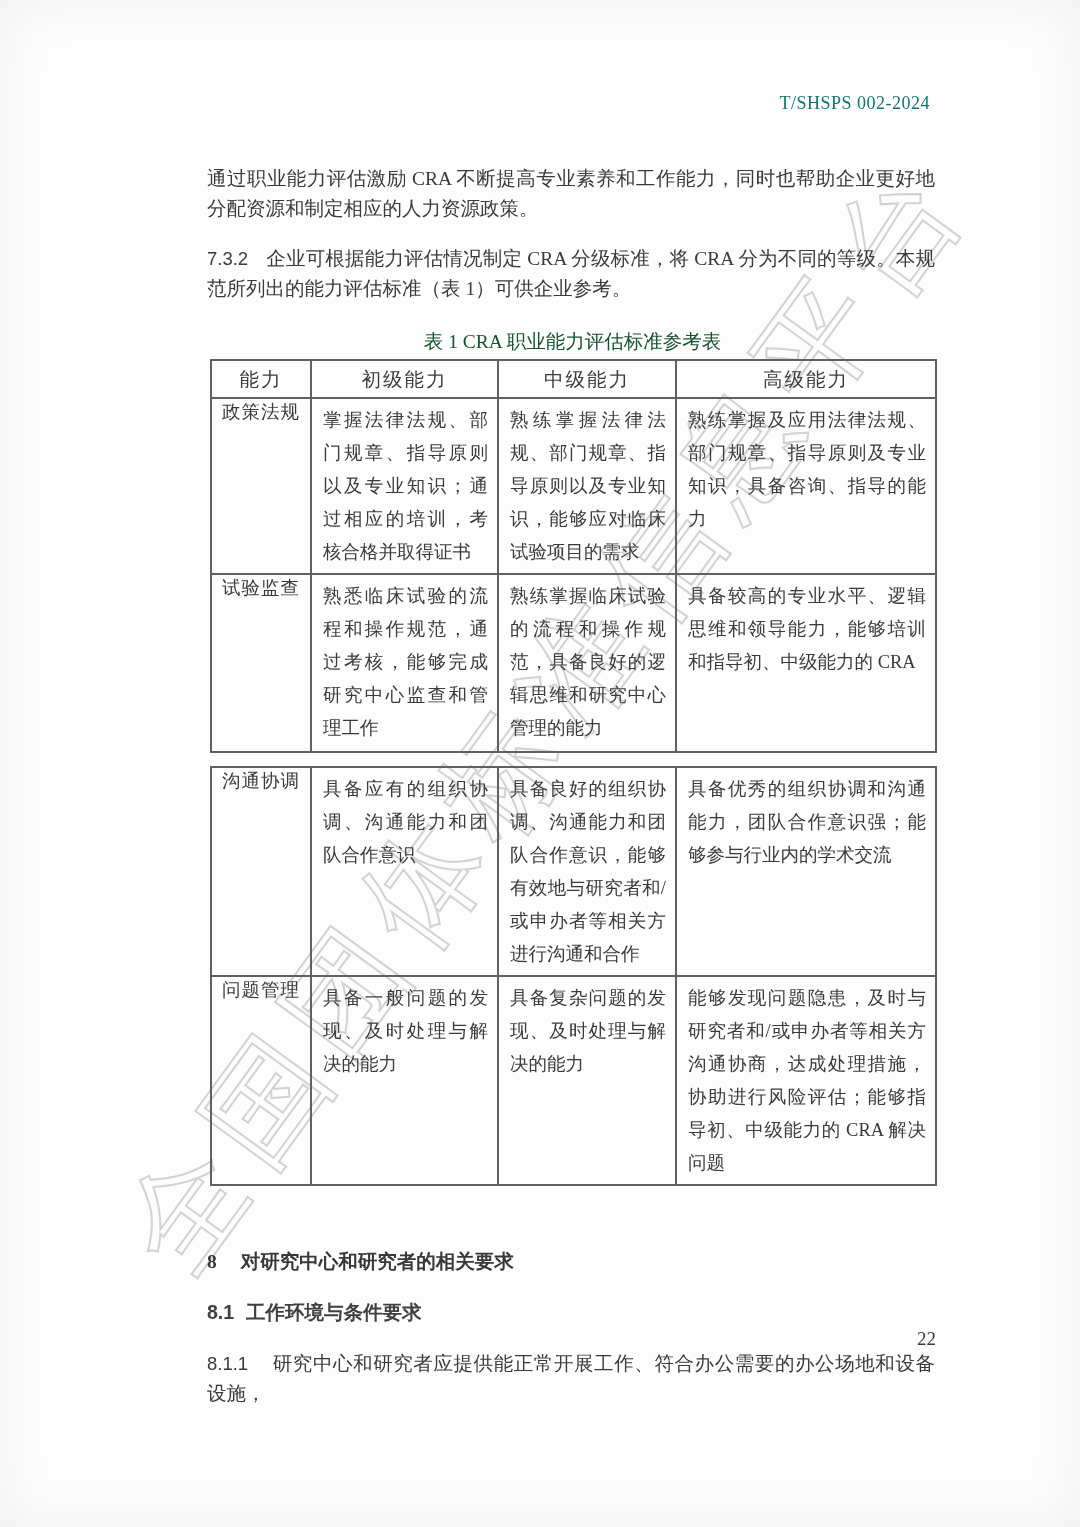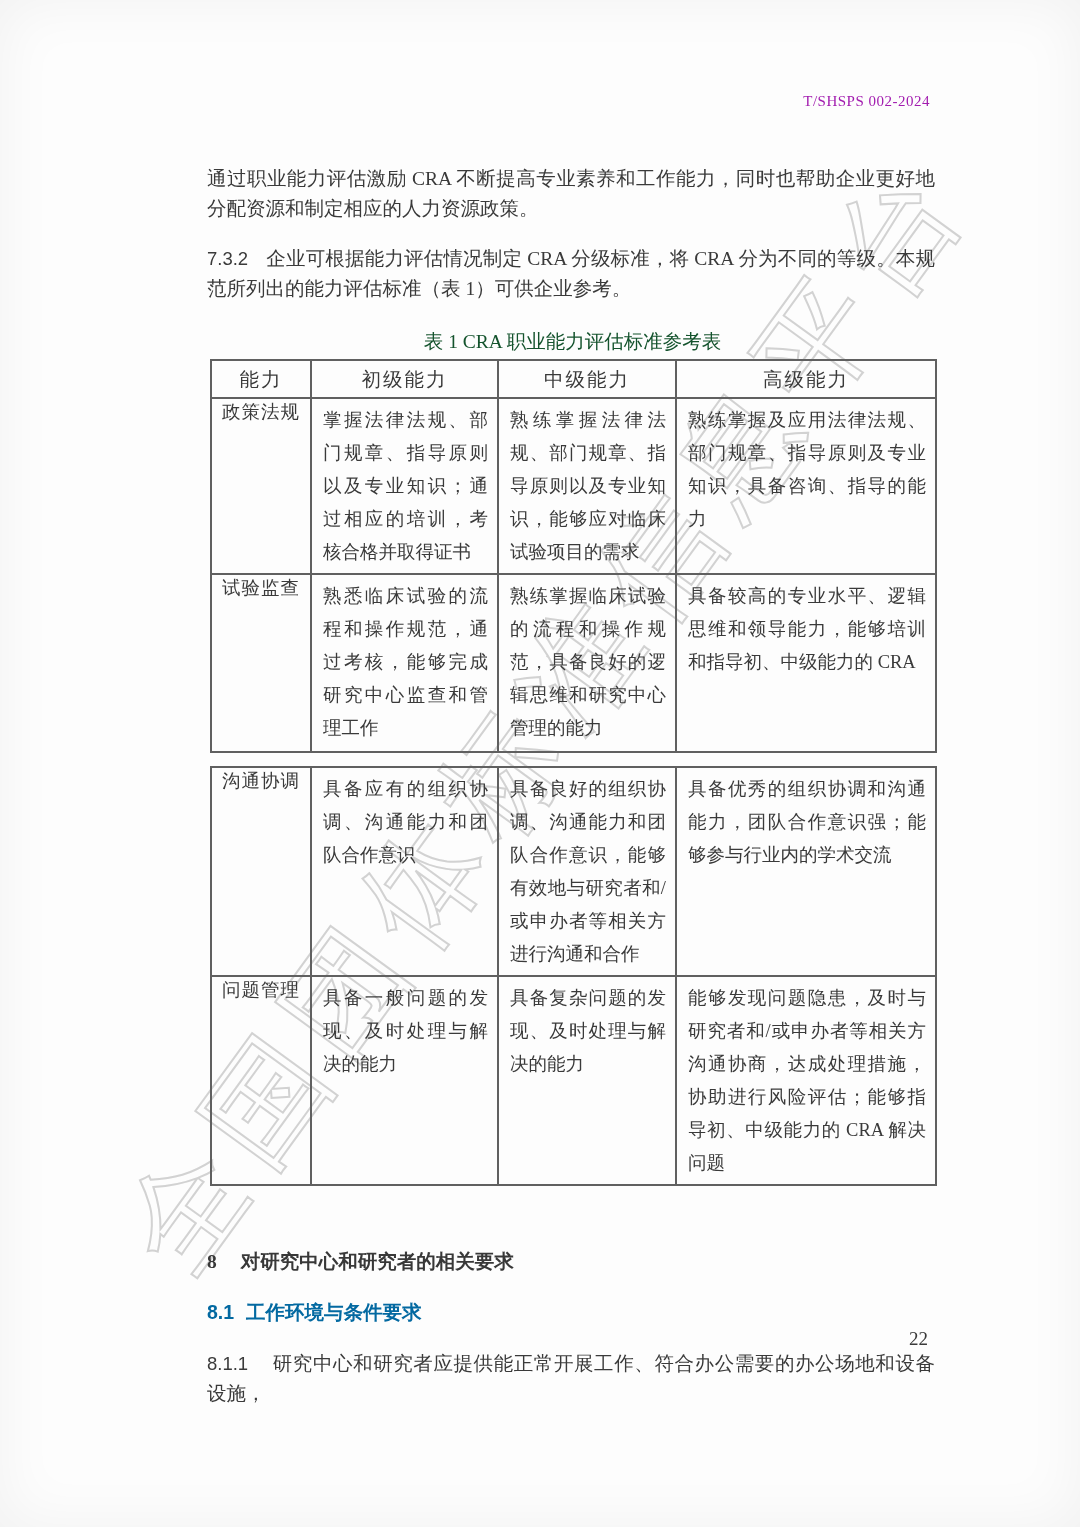--- a/index.html
+++ b/index.html
@@ -34,29 +34,29 @@
     transform: rotate(-54deg);
     transform-origin: 50% 50%;
     pointer-events: none;
     z-index: 0;
   }
   
   .doc-code {
     position: absolute;
     top: 93px;
     right: 150px;
-    font-size: 15px;
+    font-size: 18px;
     letter-spacing: 0.5px;
-    color: #a21caf;
+    color: #0f766e;
     z-index: 2;
   }
   .page-number {
     position: absolute;
     top: 1328px;
-    right: 152px;
+    right: 144px;
     font-size: 19px;
     color: #3a3a3a;
     z-index: 2;
   }
   
   .content {
     position: absolute;
     left: 207px;
     top: 12px;
     width: 728px;
@@ -135,21 +135,21 @@
     font-weight: 700;
     font-size: 19.5px;
     color: #383838;
   }
   .h8 .num { margin-right: 24px; font-weight: 600; }
   .h81 {
     margin-top: 24px;
     font-family: "Liberation Sans", "DejaVu Sans", sans-serif;
     font-weight: 700;
     font-size: 19.5px;
-    color: #0369a1;
+    color: #404040;
   }
   .h81 .num { margin-right: 12px; font-weight: 600; }
   .c811 { margin-top: 23px; }
   .c811 .num {
     font-family: "Liberation Sans", "DejaVu Sans", sans-serif;
     font-size: 18.5px;
     margin-right: 24px;
   }
 </style>
 </head>

